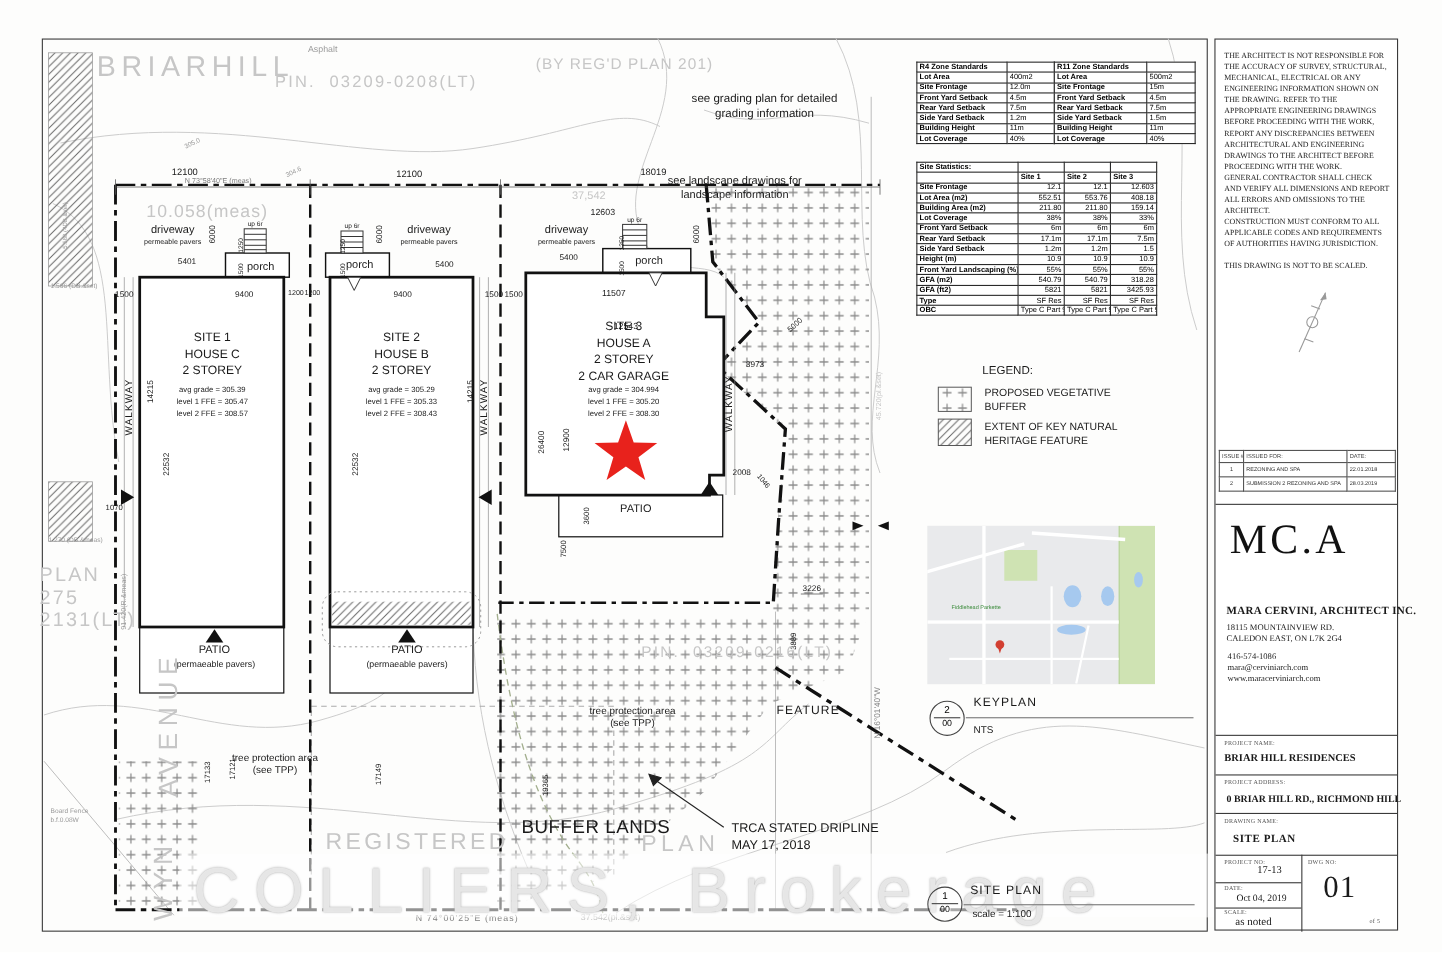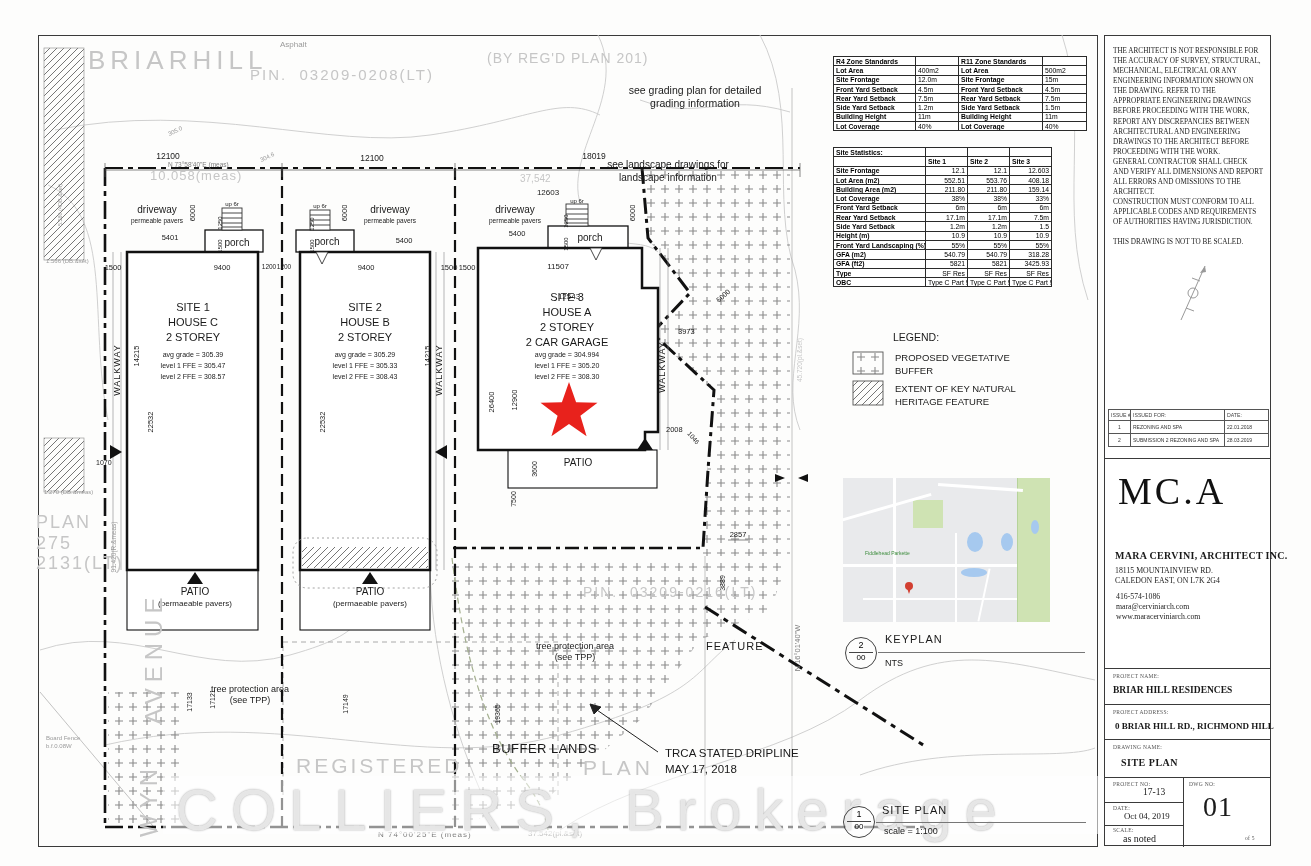--- a/index.html
+++ b/index.html
@@ -200,21 +200,21 @@
 
   <span class="t pre ctr c" style="left:695px;top:84px;font-size:10.5px;">see grading plan for detailed
 grading information</span>
   <span class="t pre ctr c" style="left:668px;top:111px;font-size:10px;margin-top:48px;">see landscape drawings for
 landscape information</span>
 
   <span class="t c" style="left:168px;top:151px;font-size:8.5px;">12100</span>
   <span class="t c" style="left:372px;top:153px;font-size:8.5px;">12100</span>
   <span class="t c" style="left:594px;top:151px;font-size:8.5px;">18019</span>
   <span class="t g3" style="left:168px;top:161px;font-size:6.5px;">N 73°58'40"E (meas)</span>
-  <span class="t gray" style="left:133px;top:168px;font-size:13px;letter-spacing:1px;margin-left:17px;">10.058(meas)</span>
+  <span class="t gray" style="left:133px;top:183px;font-size:16px;letter-spacing:1px;">10.058(meas)</span>
   <span class="t gray" style="left:520px;top:173px;font-size:10px;">37,542</span>
   <span class="t g2" style="left:168px;top:128px;font-size:6px;transform:rotate(-25deg);">305.0</span>
   <span class="t g2" style="left:260px;top:154px;font-size:6px;transform:rotate(-25deg);">304.6</span>
 
   <span class="t c" style="left:157px;top:204px;font-size:10px;">driveway</span>
   <span class="t c" style="left:157px;top:217px;font-size:6.5px;">permeable pavers</span>
   <span class="t c" style="left:390px;top:204px;font-size:10px;">driveway</span>
   <span class="t c" style="left:390px;top:217px;font-size:6.5px;">permeable pavers</span>
   <span class="t c" style="left:515px;top:204px;font-size:10px;">driveway</span>
   <span class="t c" style="left:515px;top:217px;font-size:6.5px;">permeable pavers</span>
@@ -277,42 +277,42 @@
   <span class="t cvt" style="left:428px;top:356px;font-size:7.5px;">14215</span>
   <span class="t cvt" style="left:492px;top:402px;font-size:7.5px;">26400</span>
   <span class="t cvt" style="left:515px;top:400px;font-size:7.5px;">12900</span>
   <span class="t cvt" style="left:535px;top:469px;font-size:7px;">3600</span>
   <span class="t cvt" style="left:514px;top:499px;font-size:7px;">7500</span>
   <span class="t" style="left:96px;top:459px;font-size:7px;">1070</span>
   <span class="t" style="left:666px;top:425px;font-size:7.5px;">2008</span>
   <span class="t" style="left:678px;top:327px;font-size:7.5px;">3973</span>
   <span class="t" style="left:716px;top:292px;font-size:7px;transform:rotate(-42deg);">5000</span>
   <span class="t" style="left:686px;top:434px;font-size:6.5px;transform:rotate(50deg);">1046</span>
-  <span class="t c" style="left:738px;top:530px;font-size:7.5px;">2857</span>
+  <span class="t c" style="left:738px;top:530px;font-size:7.5px;">3226</span>
   <span class="t cvt" style="left:723px;top:583px;font-size:7px;">3889</span>
 
   <span class="t cvt" style="left:118px;top:370px;font-size:9px;letter-spacing:1px;">WALKWAY</span>
   <span class="t cvt" style="left:440px;top:370px;font-size:9px;letter-spacing:1px;">WALKWAY</span>
   <span class="t cvt" style="left:663px;top:367px;font-size:9px;letter-spacing:1px;">WALKWAY</span>
 
   <span class="t c" style="left:195px;top:586px;font-size:10px;">PATIO</span>
   <span class="t c" style="left:195px;top:599px;font-size:8px;">(permaeable pavers)</span>
   <span class="t c" style="left:370px;top:586px;font-size:10px;">PATIO</span>
   <span class="t c" style="left:370px;top:599px;font-size:8px;">(permaeable pavers)</span>
   <span class="t c" style="left:578px;top:457px;font-size:10px;">PATIO</span>
 
   <span class="t cvt" style="left:190px;top:702px;font-size:7px;">17133</span>
   <span class="t cvt" style="left:213px;top:699px;font-size:7px;">17121</span>
   <span class="t cvt" style="left:346px;top:704px;font-size:7px;">17149</span>
   <span class="t cvt" style="left:498px;top:714px;font-size:7px;">19365</span>
   <span class="t pre ctr c" style="left:250px;top:684px;font-size:9px;">tree protection area
 (see TPP)</span>
   <span class="t pre ctr c" style="left:575px;top:641px;font-size:9px;">tree protection area
 (see TPP)</span>
-  <span class="t" style="left:492px;top:741px;font-size:13px;letter-spacing:.5px;">BUFFER LANDS</span>
+  <span class="t" style="left:474px;top:741px;font-size:17px;letter-spacing:.5px;">BUFFER LANDS</span>
   <span class="t pre" style="left:665px;top:745px;font-size:11.5px;line-height:1.4;">TRCA STATED DRIPLINE
 MAY 17, 2018</span>
   <span class="t" style="left:706px;top:640px;font-size:11px;letter-spacing:1px;">FEATURE</span>
 
   <span class="t gray" style="left:583px;top:584px;font-size:14px;letter-spacing:2px;">PIN.  03209-0216(LT)</span>
   <span class="t gray" style="left:296px;top:753px;font-size:21px;letter-spacing:3px;font-weight:300;">REGISTERED</span>
   <span class="t gray" style="left:583px;top:755px;font-size:21px;letter-spacing:4px;font-weight:300;">PLAN</span>
   <span class="t gray pre" style="left:36px;top:512px;font-size:18px;letter-spacing:2px;line-height:1.15;">PLAN
 275
 2131(LT)</span>

